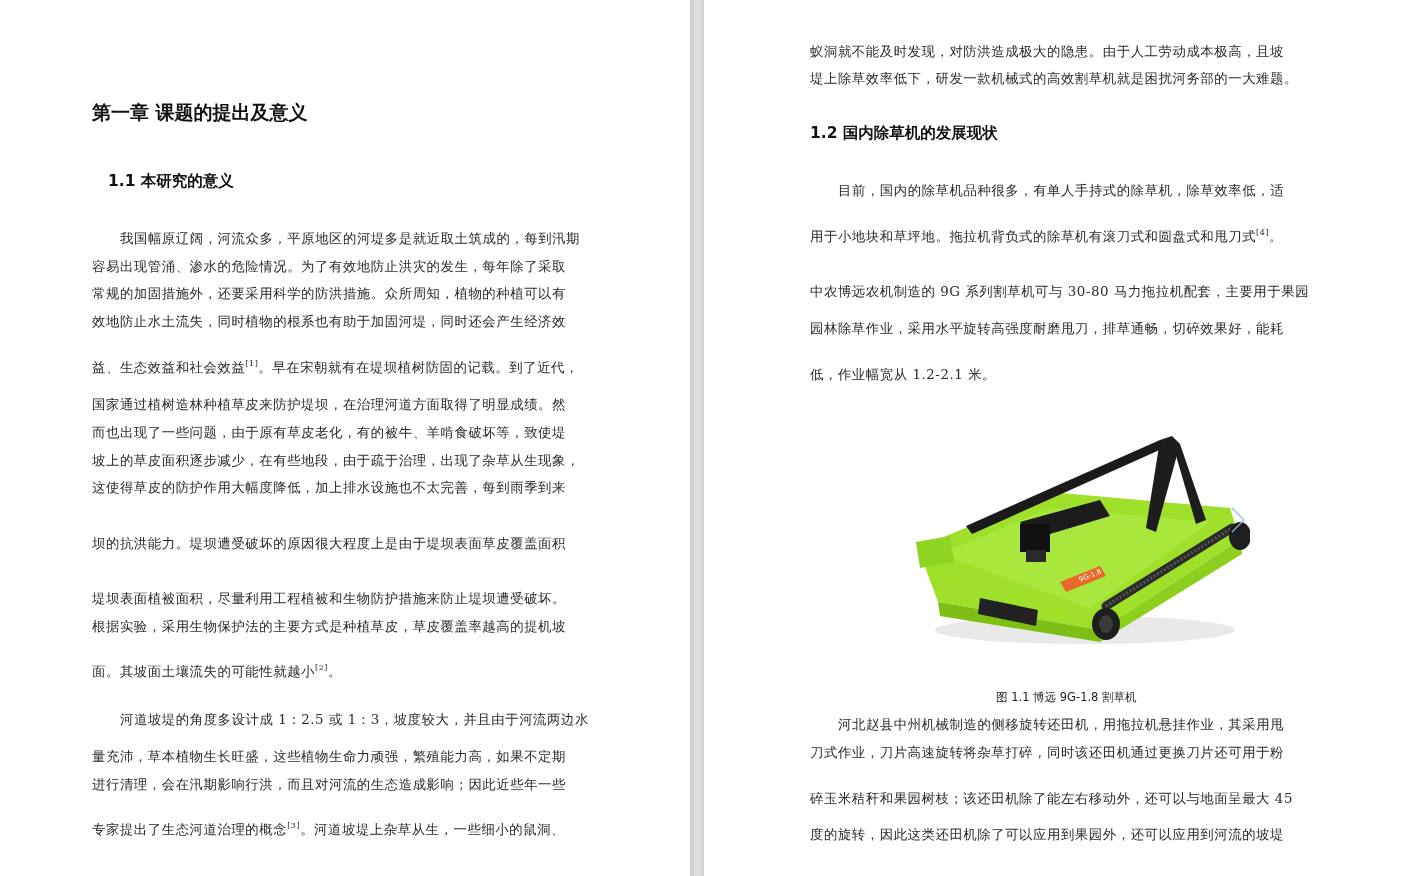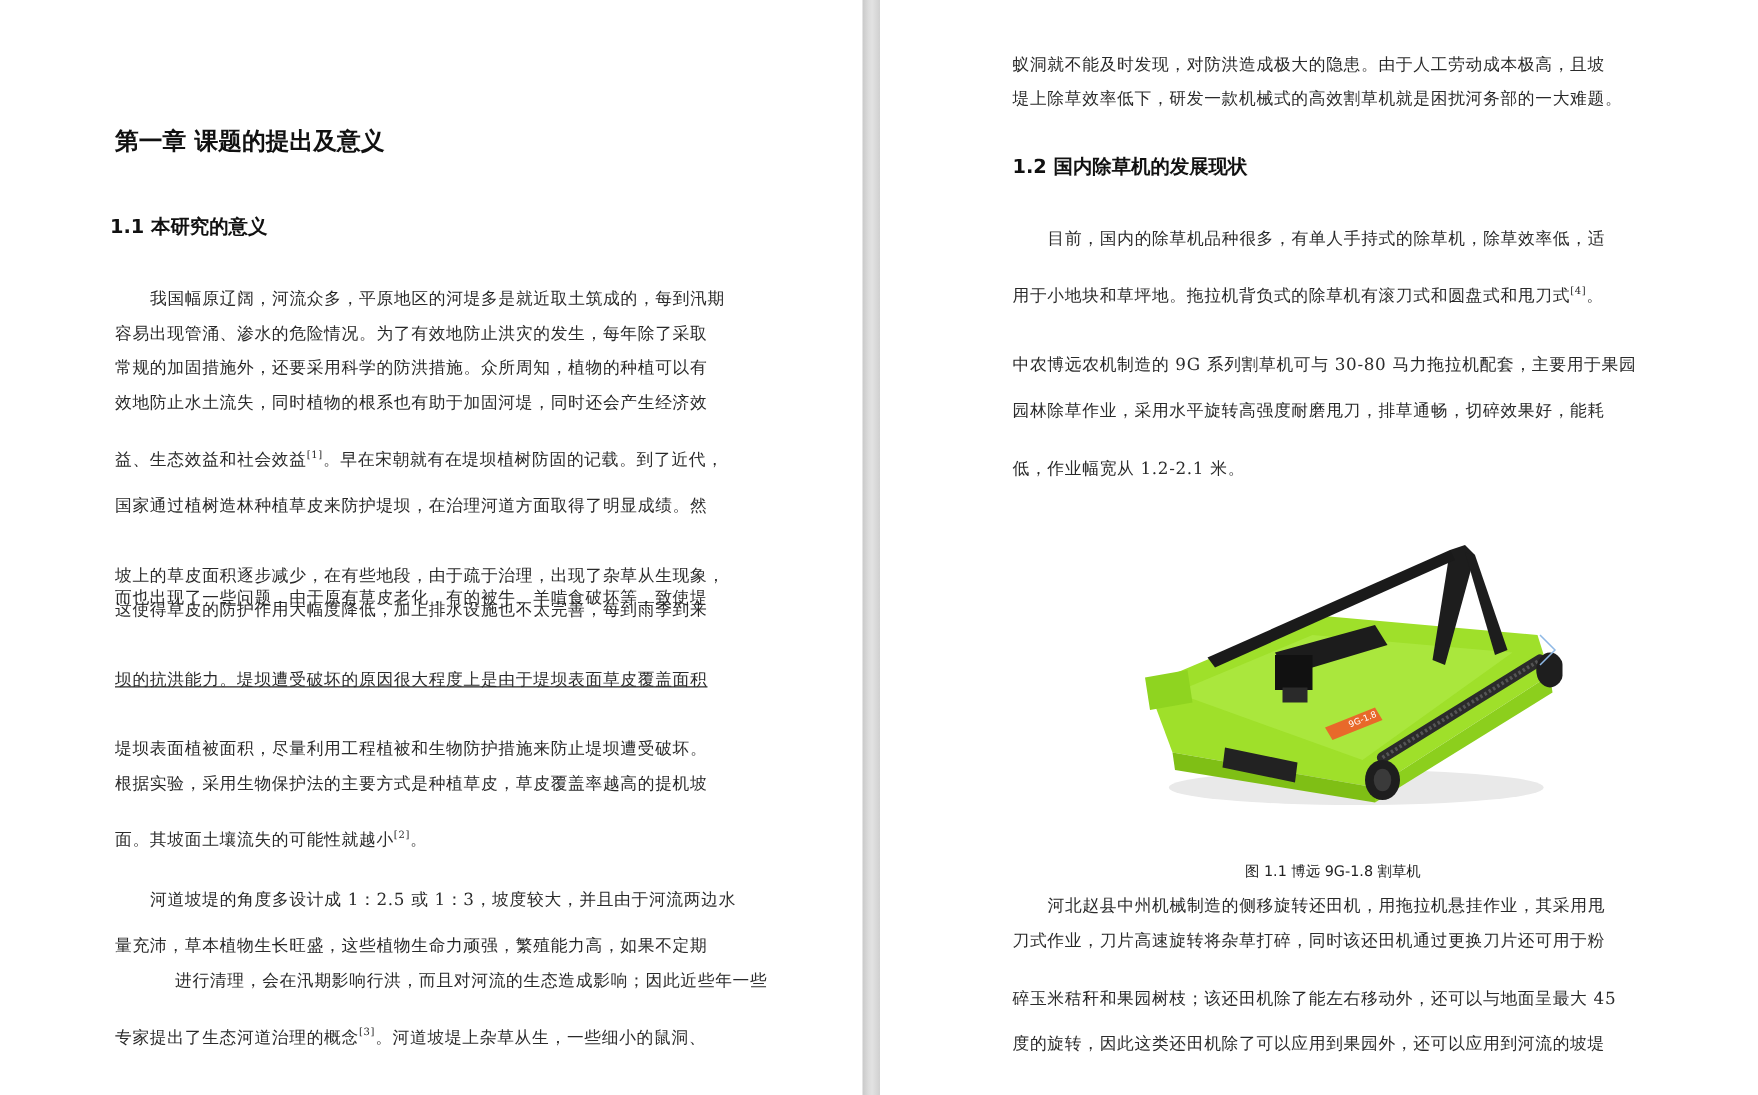--- a/index.html
+++ b/index.html
@@ -18,38 +18,38 @@
   .line sup { font-size:8px; vertical-align:6px; }
   .caption { position:absolute; font-family:"DejaVu Sans","Liberation Sans",sans-serif; font-size:11.5px;
              color:#222; white-space:nowrap; }
   .figure { position:absolute; left:206px; top:430px; width:340px; height:225px; }
 </style>
 </head>
 <body>
 
 <div class="page left">
   <div class="h1" style="left:92px;top:100px;">第一章  课题的提出及意义</div>
-  <div class="h2" style="left:88px;top:171px;">1.1 本研究的意义</div>
+  <div class="h2" style="left:108px;top:171px;">1.1 本研究的意义</div>
 
   <div class="line" style="left:120px;top:230px;">我国幅原辽阔，河流众多，平原地区的河堤多是就近取土筑成的，每到汛期</div>
   <div class="line" style="left:92px;top:258px;">容易出现管涌、渗水的危险情况。为了有效地防止洪灾的发生，每年除了采取</div>
   <div class="line" style="left:92px;top:285px;">常规的加固措施外，还要采用科学的防洪措施。众所周知，植物的种植可以有</div>
   <div class="line" style="left:92px;top:313px;">效地防止水土流失，同时植物的根系也有助于加固河堤，同时还会产生经济效</div>
   <div class="line" style="left:92px;top:359px;"><span>益、生态效益和社会效益</span><sup>[1]</sup><span>。早在宋朝就有在堤坝植树防固的记载。到了近代，</span></div>
   <div class="line" style="left:92px;top:396px;">国家通过植树造林种植草皮来防护堤坝，在治理河道方面取得了明显成绩。然</div>
-  <div class="line" style="left:92px;top:424px;margin-top:45px;">而也出现了一些问题，由于原有草皮老化，有的被牛、羊啃食破坏等，致使堤</div>
+  <div class="line" style="left:92px;top:424px;">而也出现了一些问题，由于原有草皮老化，有的被牛、羊啃食破坏等，致使堤</div>
   <div class="line" style="left:92px;top:452px;">坡上的草皮面积逐步减少，在有些地段，由于疏于治理，出现了杂草从生现象，</div>
   <div class="line" style="left:92px;top:479px;">这使得草皮的防护作用大幅度降低，加上排水设施也不太完善，每到雨季到来</div>
-  <div class="line" style="left:92px;top:535px;text-decoration:underline;">坝的抗洪能力。堤坝遭受破坏的原因很大程度上是由于堤坝表面草皮覆盖面积</div>
+  <div class="line" style="left:92px;top:535px;">坝的抗洪能力。堤坝遭受破坏的原因很大程度上是由于堤坝表面草皮覆盖面积</div>
   <div class="line" style="left:92px;top:590px;text-align:center;">堤坝表面植被面积，尽量利用工程植被和生物防护措施来防止堤坝遭受破坏。</div>
   <div class="line" style="left:92px;top:618px;">根据实验，采用生物保护法的主要方式是种植草皮，草皮覆盖率越高的提机坡</div>
   <div class="line" style="left:92px;top:663px;"><span>面。其坡面土壤流失的可能性就越小</span><sup>[2]</sup><span>。</span></div>
   <div class="line" style="left:120px;top:711px;">河道坡堤的角度多设计成 1：2.5 或 1：3，坡度较大，并且由于河流两边水</div>
   <div class="line" style="left:92px;top:748px;">量充沛，草本植物生长旺盛，这些植物生命力顽强，繁殖能力高，如果不定期</div>
-  <div class="line" style="left:92px;top:776px;margin-left:48px;">进行清理，会在汛期影响行洪，而且对河流的生态造成影响；因此近些年一些</div>
+  <div class="line" style="left:92px;top:776px;">进行清理，会在汛期影响行洪，而且对河流的生态造成影响；因此近些年一些</div>
   <div class="line" style="left:92px;top:821px;"><span>专家提出了生态河道治理的概念</span><sup>[3]</sup><span>。河道坡堤上杂草从生，一些细小的鼠洞、</span></div>
 </div>
 
 <div class="gutter"></div>
 
 <div class="page right">
   <div class="line" style="left:106px;top:43px;">蚁洞就不能及时发现，对防洪造成极大的隐患。由于人工劳动成本极高，且坡</div>
   <div class="line" style="left:106px;top:70px;">堤上除草效率低下，研发一款机械式的高效割草机就是困扰河务部的一大难题。</div>
 
   <div class="h2" style="left:106px;top:123px;">1.2 国内除草机的发展现状</div>

